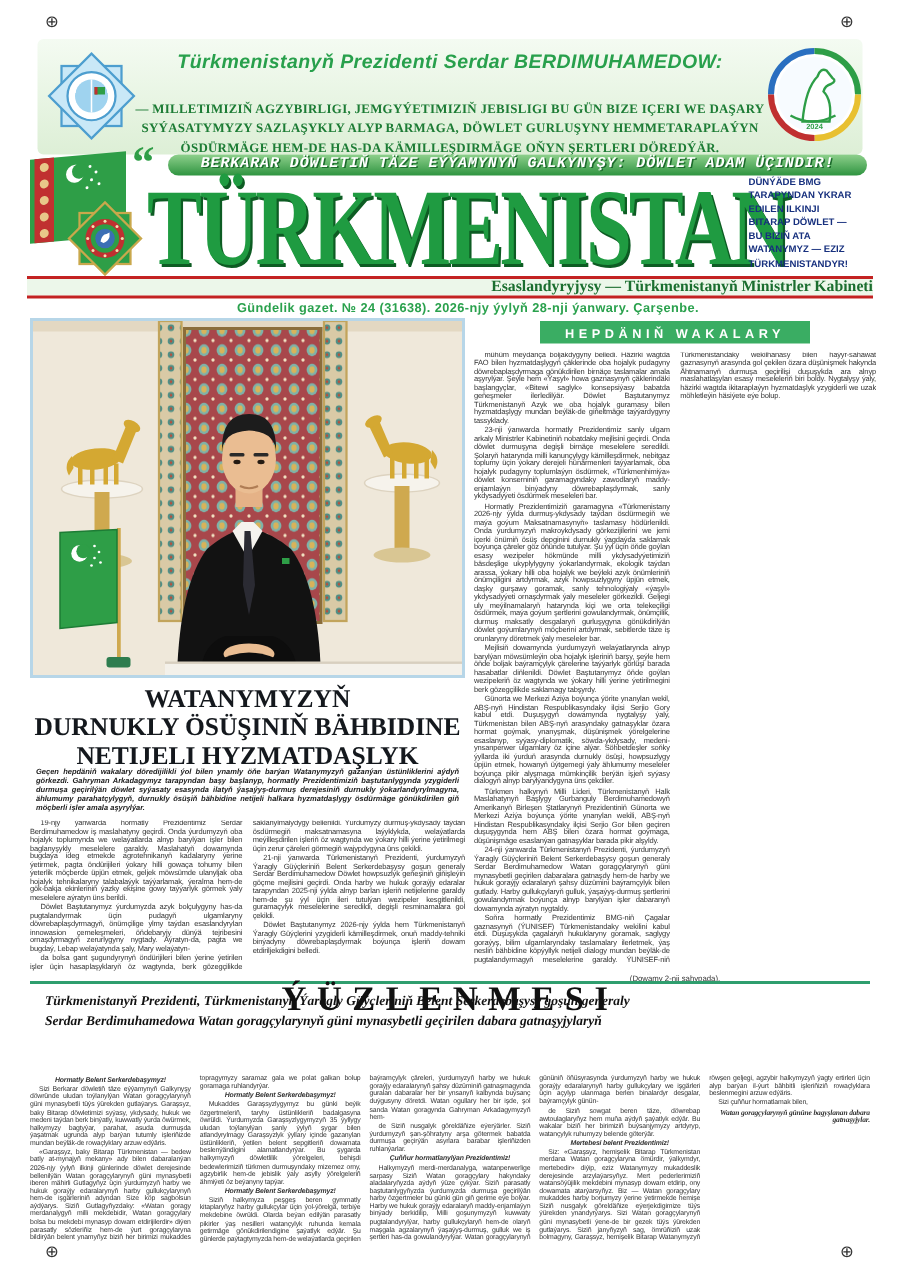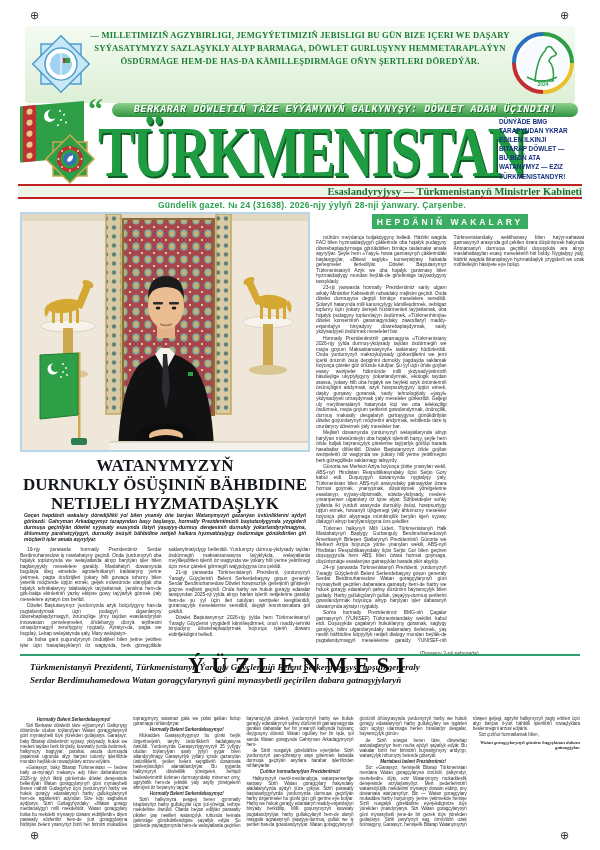--- a/index.html
+++ b/index.html
@@ -7,21 +7,21 @@
   body { position:relative; font-family:"Liberation Sans",sans-serif; color:#222; }
   .abs { position:absolute; }
 
   .regmark { color:#333; font-size:11px; line-height:1; }
 
   
   .quote-box { left:25px; top:26px; width:550px; height:77px;
     background:linear-gradient(180deg,#f4fbf2,#ddefd6); border-radius:4px; }
   .quote-line1 { text-align:center; padding-top:7px; font-size:13px; font-weight:bold;
     font-style:italic; color:#28a04c; letter-spacing:.3px; }
-  .quote-body { margin:3px auto 0; width:420px; text-align:center;
+  .quote-body { margin:18px auto 0; width:420px; text-align:center;
     font-family:"Liberation Serif",serif; font-weight:bold; font-size:8.6px;
     line-height:1.5; color:#1d7c35; white-space:pre-line; letter-spacing:.2px; }
 
   
   .quote-glyph { left:88px; top:94px; font-family:"Liberation Serif",serif;
     font-size:30px; font-weight:bold; color:#2f9e47; line-height:1; }
   .slogan { left:112px; top:103px; width:466px; height:14px; border-radius:7px;
     background:linear-gradient(180deg,#8ed08c,#2f9440);
     color:#fff; font-weight:bold; font-style:italic; font-size:10px;
     letter-spacing:.6px; text-align:center; line-height:14px;
@@ -42,21 +42,21 @@
     font-weight:bold; font-size:10.5px; line-height:11px; color:#1b6e2f; }
   .dateline { left:12px; top:200px; width:600px; text-align:center; font-size:8.5px;
     font-weight:bold; color:#2aa14d; letter-spacing:.3px; }
 
   
   .photo { left:20px; top:212px; width:290px; height:240px;
     border:2px solid #b7d6e8; background:#efe9dc; }
 
   
   .weekly { left:316px; top:214px; width:268px; }
-  .weekly-head { margin:0 auto; width:156px; background:#3aad63; color:#fff;
+  .weekly-head { margin:0 auto; width:180px; background:#3aad63; color:#fff;
     font-size:8.5px; font-weight:bold; letter-spacing:3px; text-align:center;
     padding:2.5px 0 2px; }
   .weekly-cols { margin-top:6px; height:412px; overflow:hidden;
     column-count:2; column-gap:7px; column-fill:auto;
     font-size:5px; line-height:1.1; text-align:justify; color:#333; letter-spacing:-.1px; }
   .weekly-cols p, .art-cols p { margin:0 0 1px; text-indent:7px; }
   .continuation { margin-top:3px; text-align:center; font-size:5.2px; color:#333; }
 
   
   .headline { left:20px; top:456px; width:290px; text-align:center;
@@ -101,20 +101,21 @@
       <rect x="-20" y="-20" width="40" height="40" fill="#c9e8f7" stroke="#4d9ecf" stroke-width="1.5" transform="rotate(45)"></rect>
       <circle r="16" fill="#fff" stroke="#4d9ecf" stroke-width="1.5"></circle>
       <circle r="11" fill="#9fd3ef"></circle>
       <path d="M -11 -2 A 11 11 0 0 1 11 -2" fill="none" stroke="#fff" stroke-width="1"></path>
       <path d="M -11 4 A 11 11 0 0 0 11 4" fill="none" stroke="#fff" stroke-width="1"></path>
       <line x1="0" y1="-11" x2="0" y2="11" stroke="#fff" stroke-width="1"></line>
       <rect x="2" y="-6" width="7" height="5" fill="#2e9e47"></rect>
       <rect x="2" y="-6" width="2" height="5" fill="#c03030"></rect>
     </g>
   </svg>
+  <div class="quote-line1">Türkmenistanyň Prezidenti Serdar BERDIMUHAMEDOW:</div>
   <div class="quote-body">— MILLETIMIZIŇ AGZYBIRLIGI, JEMGYÝETIMIZIŇ JEBISLIGI BU GÜN BIZE IÇERI WE DAŞARY
 SYÝASATYMYZY SAZLAŞYKLY ALYP BARMAGA, DÖWLET GURLUŞYNY HEMMETARAPLAÝYN
 ÖSDÜRMÄGE HEM-DE HAS-DA KÄMILLEŞDIRMÄGE OŇYN ŞERTLERI DÖREDÝÄR.</div>
   <svg class="abs" style="left:487px; top:6px;" width="62" height="64" viewBox="0 0 62 64">
     <g transform="translate(31,31)">
       <circle r="29" fill="#fff"></circle>
       <path d="M -29 0 A 29 29 0 0 1 0 -29" fill="none" stroke="#2a6fc0" stroke-width="4"></path>
       <path d="M 0 -29 A 29 29 0 0 1 29 0" fill="none" stroke="#2e9e47" stroke-width="4"></path>
       <path d="M 29 0 A 29 29 0 0 1 0 29" fill="none" stroke="#e8c030" stroke-width="4"></path>
       <path d="M 0 29 A 29 29 0 0 1 -29 0" fill="none" stroke="#c03030" stroke-width="4"></path>

